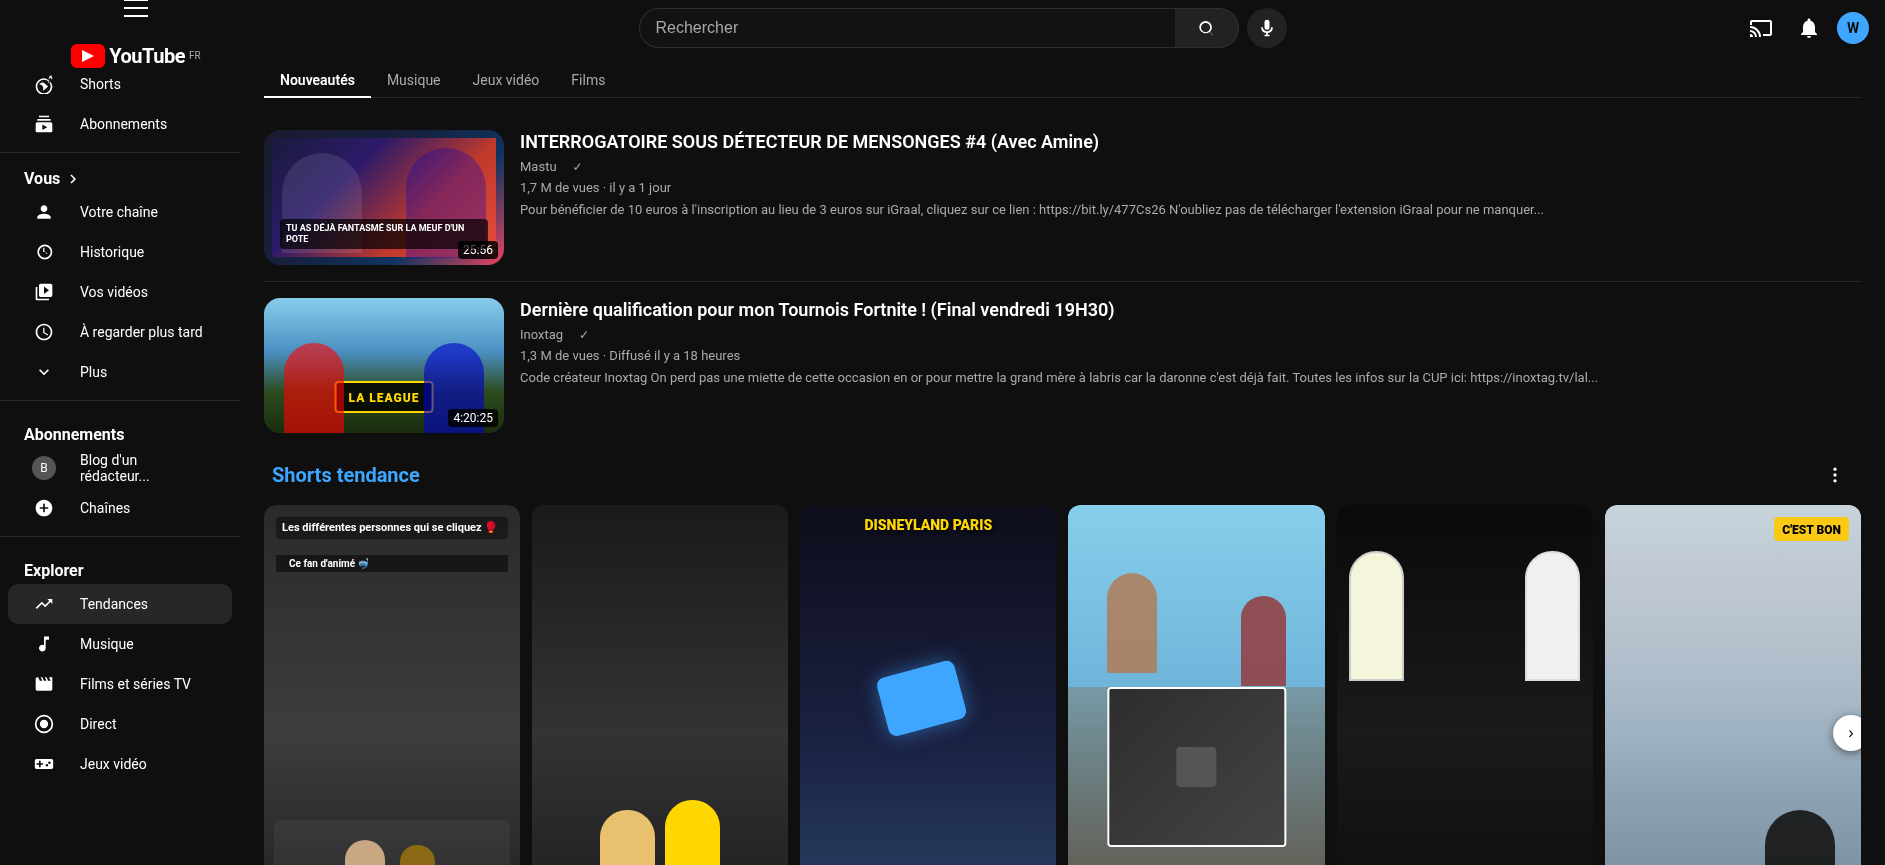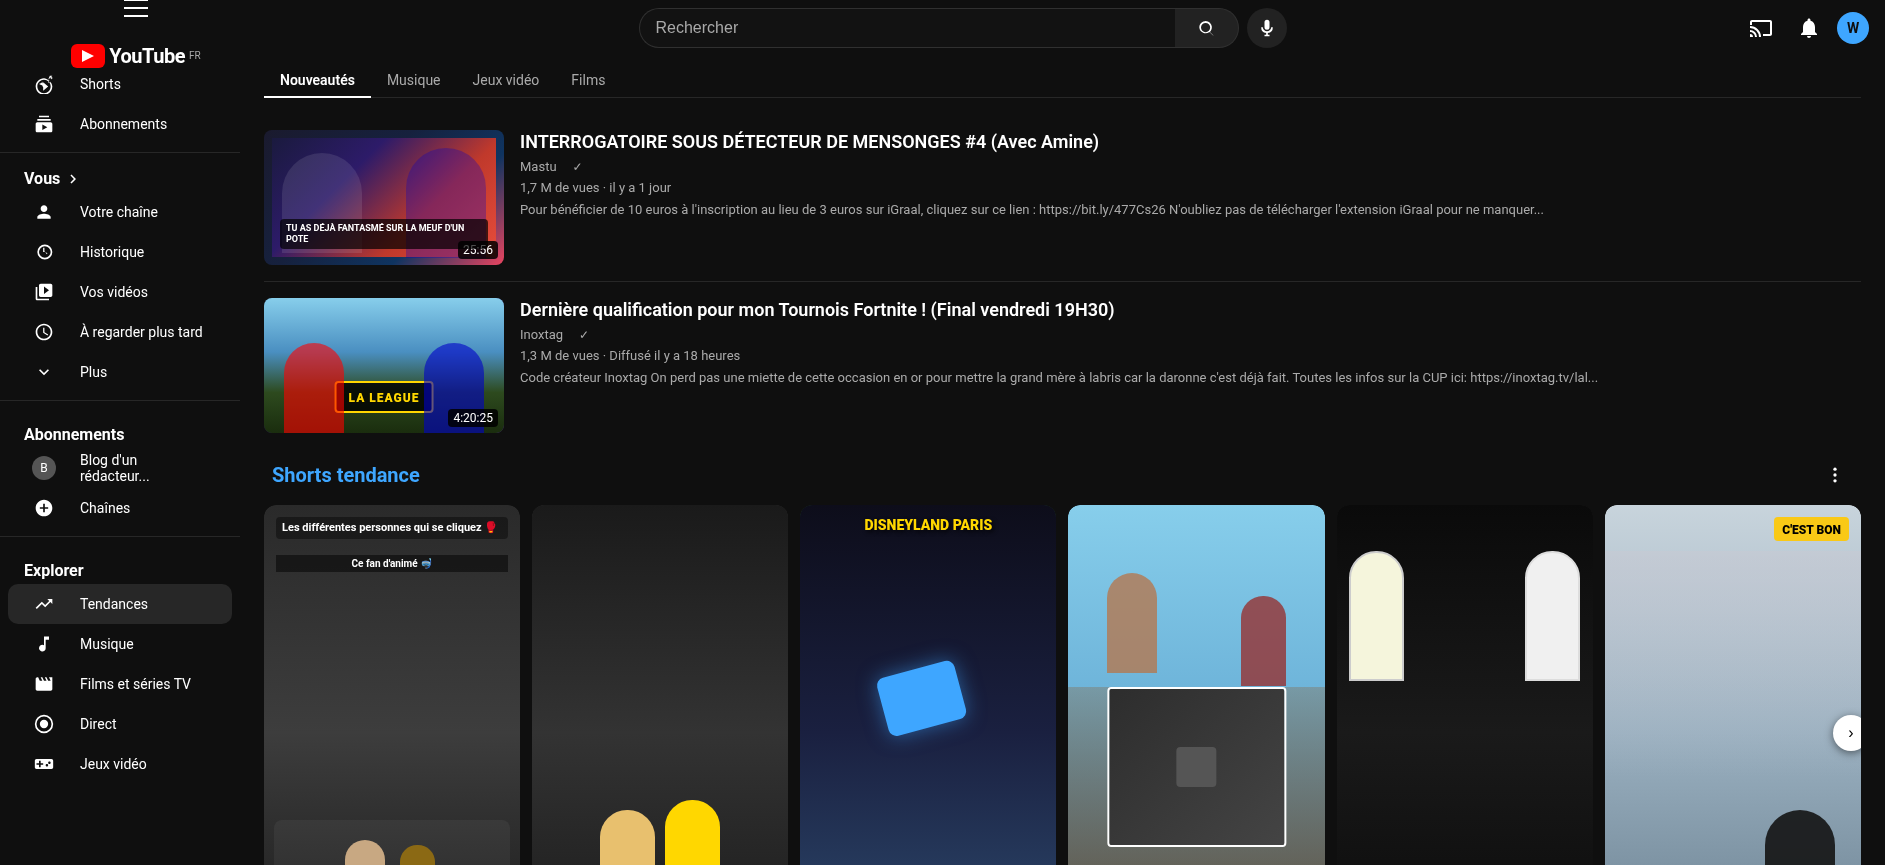--- a/index.html
+++ b/index.html
@@ -262,21 +262,21 @@
       padding: 16px 0;
       border-bottom: 1px solid #272727;
       cursor: pointer;
     }
     .video-item:last-child { border-bottom: none; }
     .video-thumbnail {
       position: relative;
       width: 240px;
       height: 135px;
       flex-shrink: 0;
-      border-radius: 8px;
+      border-radius: 16px;
       overflow: hidden;
     }
     .video-duration {
       position: absolute;
       bottom: 6px;
       right: 6px;
       background: rgba(0,0,0,0.85);
       color: #fff;
       font-size: 12px;
       font-weight: normal;
@@ -686,21 +686,21 @@
       <div class="short-item">
         <div class="short-thumb short-bg-1" style="background:linear-gradient(to bottom,#2a2a2a,#3d3d3d,#1a1a1a);min-height:280px;position:relative;border-radius:12px;">
 
           <div style="position:absolute;bottom:20px;left:10px;right:10px;">
             <div style="width:100%;height:120px;background:rgba(255,255,255,0.05);border-radius:8px;display:flex;align-items:center;justify-content:center;">
               <div style="width:40px;height:80px;background:#c8a882;border-radius:20px 20px 0 0;position:relative;left:-10px;"></div>
               <div style="width:35px;height:70px;background:#8b6914;border-radius:17px 17px 0 0;position:relative;right:-5px;"></div>
             </div>
           </div>
           <div class="short-overlay-text">Les différentes personnes qui se cliquez 🥊</div>
-          <div style="position:absolute;top:50px;left:12px;right:12px;color:#fff;font-size:10px;font-weight:bold;background:rgba(0,0,0,0.5);padding:3px 19px;border-radius:0;text-align:center;">Ce fan d'animé 🤿</div>
+          <div style="position:absolute;top:50px;left:12px;right:12px;color:#fff;font-size:10px;font-weight:bold;background:rgba(0,0,0,0.5);padding:3px 13px;border-radius:0;">Ce fan d'animé 🤿</div>
         </div>
       </div>
 
       <div class="short-item">
         <div class="short-thumb" style="background:linear-gradient(to bottom,#2d2d2d,#444);min-height:280px;position:relative;border-radius:12px;overflow:hidden;">
 
           <div style="position:absolute;inset:0;background:linear-gradient(to bottom,#1a1a1a,#333,#1a1a1a);display:flex;align-items:flex-end;justify-content:center;gap:10px;padding-bottom:20px;">
             <div style="width:55px;height:130px;background:#e8c06e;border-radius:27px 27px 0 0;"></div>
             <div style="width:55px;height:140px;background:#ffd700;border-radius:27px 27px 0 0;"></div>
           </div>

